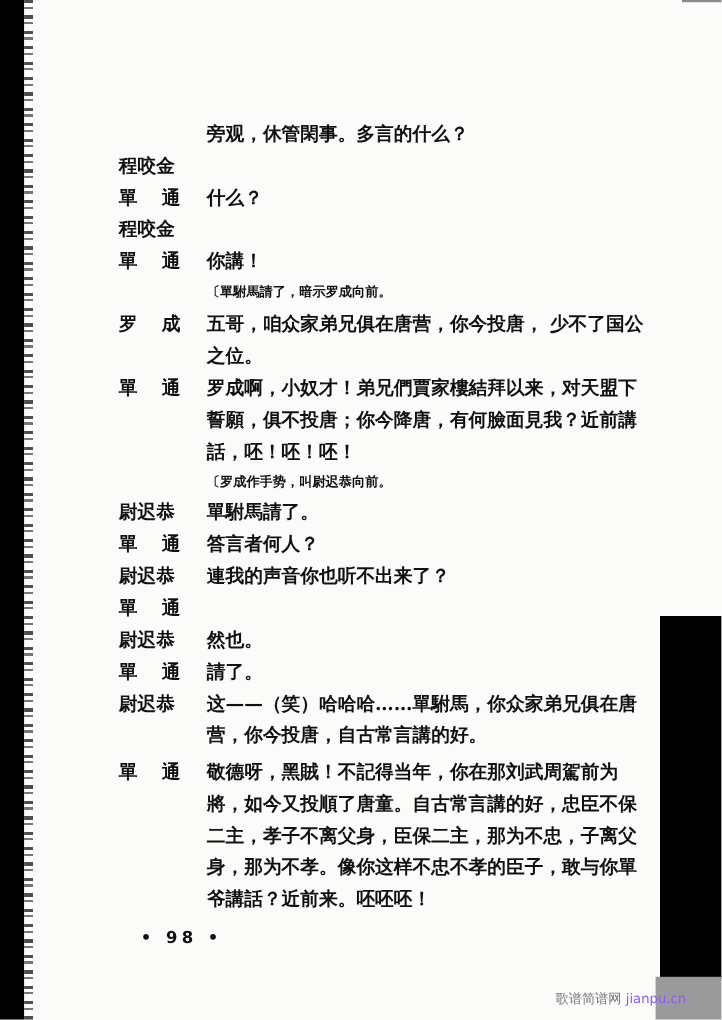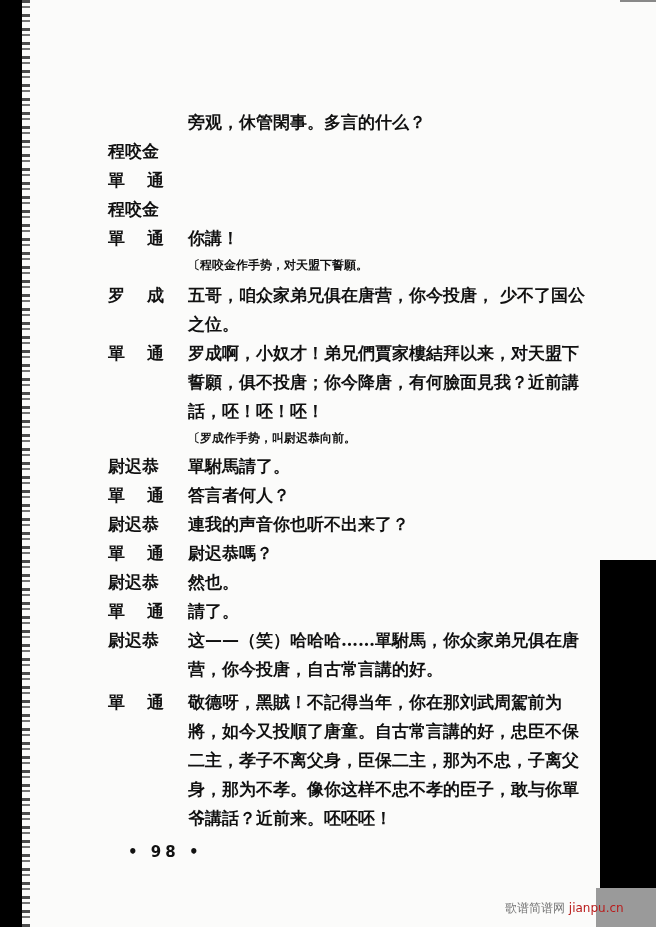--- a/index.html
+++ b/index.html
@@ -47,50 +47,51 @@
   }
   .page-number {
     position: absolute; left: 128px; top: 843px;
     font-family: "DejaVu Sans", sans-serif; font-size: 15px; font-weight: bold;
     letter-spacing: 4px;
   }
   .watermark {
     position: absolute; left: 505px; top: 900px;
     font-family: "DejaVu Sans", sans-serif; font-size: 12px; color: #777;
   }
-  .watermark .domain { color: #b91c1c; }
+  .watermark .domain { color: #8b5cf6; }
 </style>
 </head>
 <body>
 
 <div class="binding"></div>
 <div class="binding-edge"></div>
 <div class="top-rule"></div>
 <div class="right-edge"></div>
 <div class="bottom-grey"></div>
 
 <div class="script">
   <div class="line">
     <span class="speaker"></span>
     <span class="speech">旁观，休管閑事。多言的什么？</span>
   </div>
   <div class="line">
     <span class="speaker">程咬金</span>
   </div>
   <div class="line">
     <span class="speaker spaced">單通</span>
+    <span class="speech">什么？</span>
   </div>
   <div class="line">
     <span class="speaker">程咬金</span>
   </div>
   <div class="line">
     <span class="speaker spaced">單通</span>
     <span class="speech">你講！</span>
   </div>
-  <div class="stage">〔程咬金作手势，对天盟下誓願。</div>
+  <div class="stage">〔單駙馬請了，暗示罗成向前。</div>
   <div class="line" style="margin-top:4px">
     <span class="speaker spaced">罗成</span>
     <span class="speech">五哥，咱众家弟兄俱在唐营，你今投唐， 少不了国公之位。</span>
   </div>
   <div class="line">
     <span class="speaker spaced">單通</span>
     <span class="speech">罗成啊，小奴才！弟兄們賈家樓結拜以来，对天盟下誓願，俱不投唐；你今降唐，有何臉面見我？近前講話，呸！呸！呸！</span>
   </div>
   <div class="stage">〔罗成作手势，叫尉迟恭向前。</div>
   <div class="line" style="margin-top:2px">
@@ -100,21 +101,20 @@
   <div class="line">
     <span class="speaker spaced">單通</span>
     <span class="speech">答言者何人？</span>
   </div>
   <div class="line">
     <span class="speaker">尉迟恭</span>
     <span class="speech">連我的声音你也听不出来了？</span>
   </div>
   <div class="line">
     <span class="speaker spaced">單通</span>
-    <span class="speech">尉迟恭嗎？</span>
   </div>
   <div class="line">
     <span class="speaker">尉迟恭</span>
     <span class="speech">然也。</span>
   </div>
   <div class="line">
     <span class="speaker spaced">單通</span>
     <span class="speech">請了。</span>
   </div>
   <div class="line">

